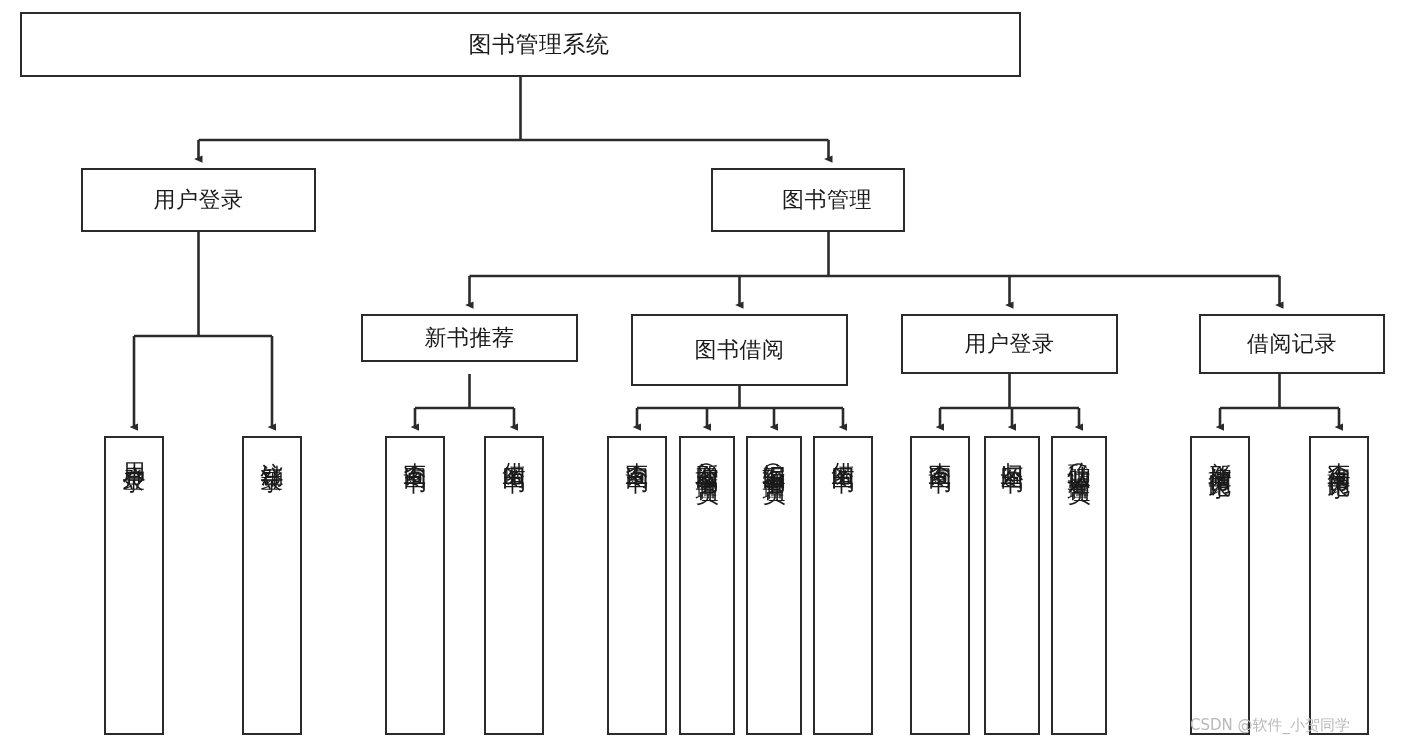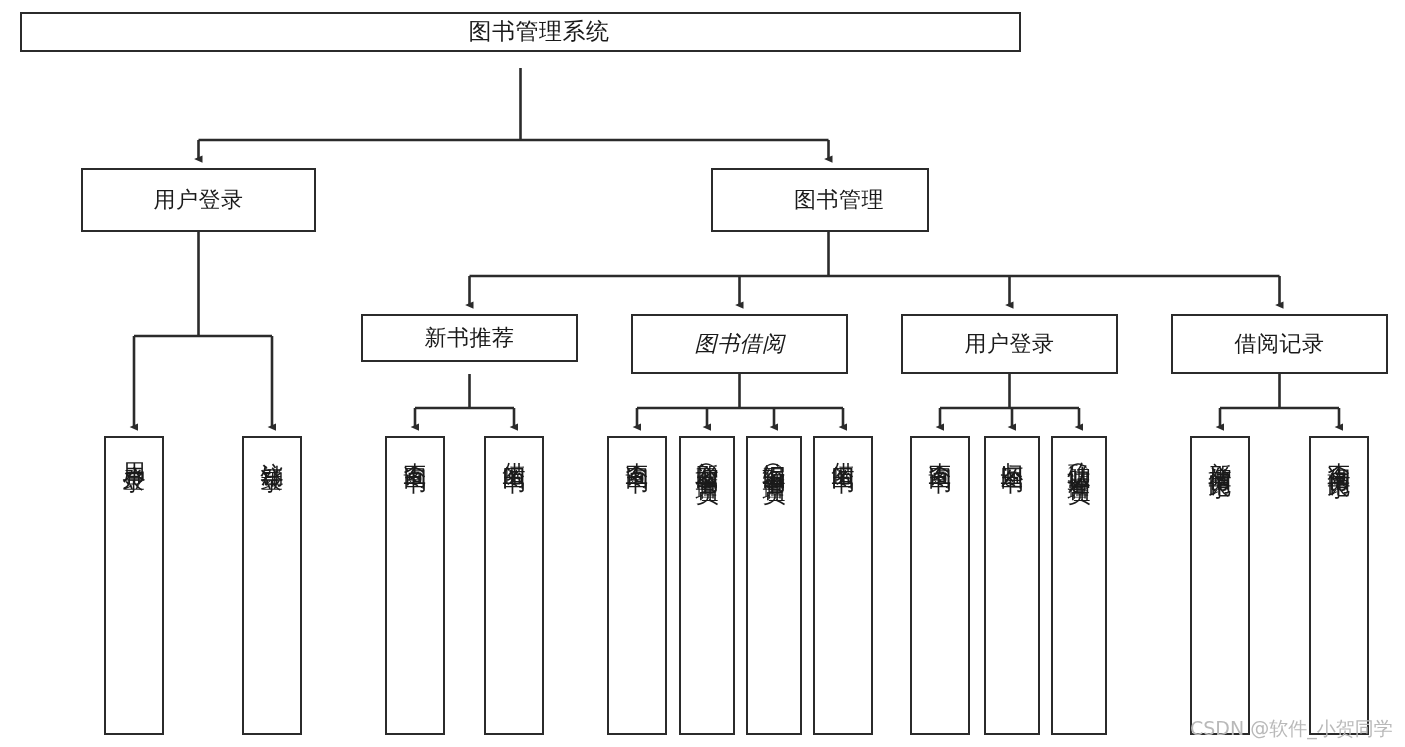--- a/index.html
+++ b/index.html
@@ -60,21 +60,21 @@
     -webkit-writing-mode: vertical-rl;
     font-size: 23px;
     line-height: 1.0;
     letter-spacing: 3px;
     white-space: nowrap;
   }
   #watermark {
     position: absolute;
     left: 1190px;
     top: 716px;
-    font-size: 19px;
+    font-size: 15px;
     color: #b9b9b9;
     white-space: nowrap;
     z-index: 5;
     font-family: "DejaVu Sans", "Liberation Sans", sans-serif;
   }
 </style>
 </head>
 <body>
 
 <div id="diagram-root">
@@ -115,41 +115,41 @@
         <path d="M940,408 L940,427" marker-end="url(#arrowhead)"></path>
         <path d="M1012,408 L1012,427" marker-end="url(#arrowhead)"></path>
         <path d="M1079,408 L1079,427" marker-end="url(#arrowhead)"></path>
         <path d="M1279.5,374 L1279.5,408"></path>
         <path d="M1220,408 L1339,408"></path>
         <path d="M1220,408 L1220,427" marker-end="url(#arrowhead)"></path>
         <path d="M1339,408 L1339,427" marker-end="url(#arrowhead)"></path>
       </g>
   </svg>
 
-  <div class="node root horizontal" style="left: 20px; top: 12px; width: 1001px; height: 40px; padding-left: 37px;">
+  <div class="node root horizontal" style="left: 20px; top: 12px; width: 1001px; height: 65px; padding-left: 37px;">
     <span class="node-label">图书管理系统</span>
   </div>
 
   <div class="node horizontal" style="left: 81px; top: 168px; width: 235px; height: 64px;">
     <span class="node-label">用户登录</span>
   </div>
-  <div class="node horizontal" style="left: 711px; top: 168px; width: 218px; height: 64px; padding-left: 38px;">
+  <div class="node horizontal" style="left: 711px; top: 168px; width: 194px; height: 64px; padding-left: 38px;">
     <span class="node-label">图书管理</span>
   </div>
 
   <div class="node horizontal" style="left: 361px; top: 314px; width: 217px; height: 48px;">
     <span class="node-label">新书推荐</span>
   </div>
-  <div class="node horizontal" style="left: 631px; top: 314px; width: 217px; height: 60px; font-style: italic;">
+  <div class="node horizontal" style="left: 631px; top: 314px; width: 217px; height: 72px;">
     <span class="node-label">图书借阅</span>
   </div>
   <div class="node horizontal" style="left: 901px; top: 314px; width: 217px; height: 60px;">
     <span class="node-label">用户登录</span>
   </div>
-  <div class="node horizontal" style="left: 1171px; top: 314px; width: 217px; height: 60px;">
+  <div class="node horizontal" style="left: 1199px; top: 314px; width: 186px; height: 60px;">
     <span class="node-label">借阅记录</span>
   </div>
 
   <div class="node vertical" style="left: 104px; top: 436px; width: 60px; height: 299px;">
     <span class="node-label">用户登录</span>
   </div>
   <div class="node vertical" style="left: 242px; top: 436px; width: 60px; height: 299px;">
     <span class="node-label">注销登录</span>
   </div>
   <div class="node vertical" style="left: 385px; top: 436px; width: 60px; height: 299px;">

